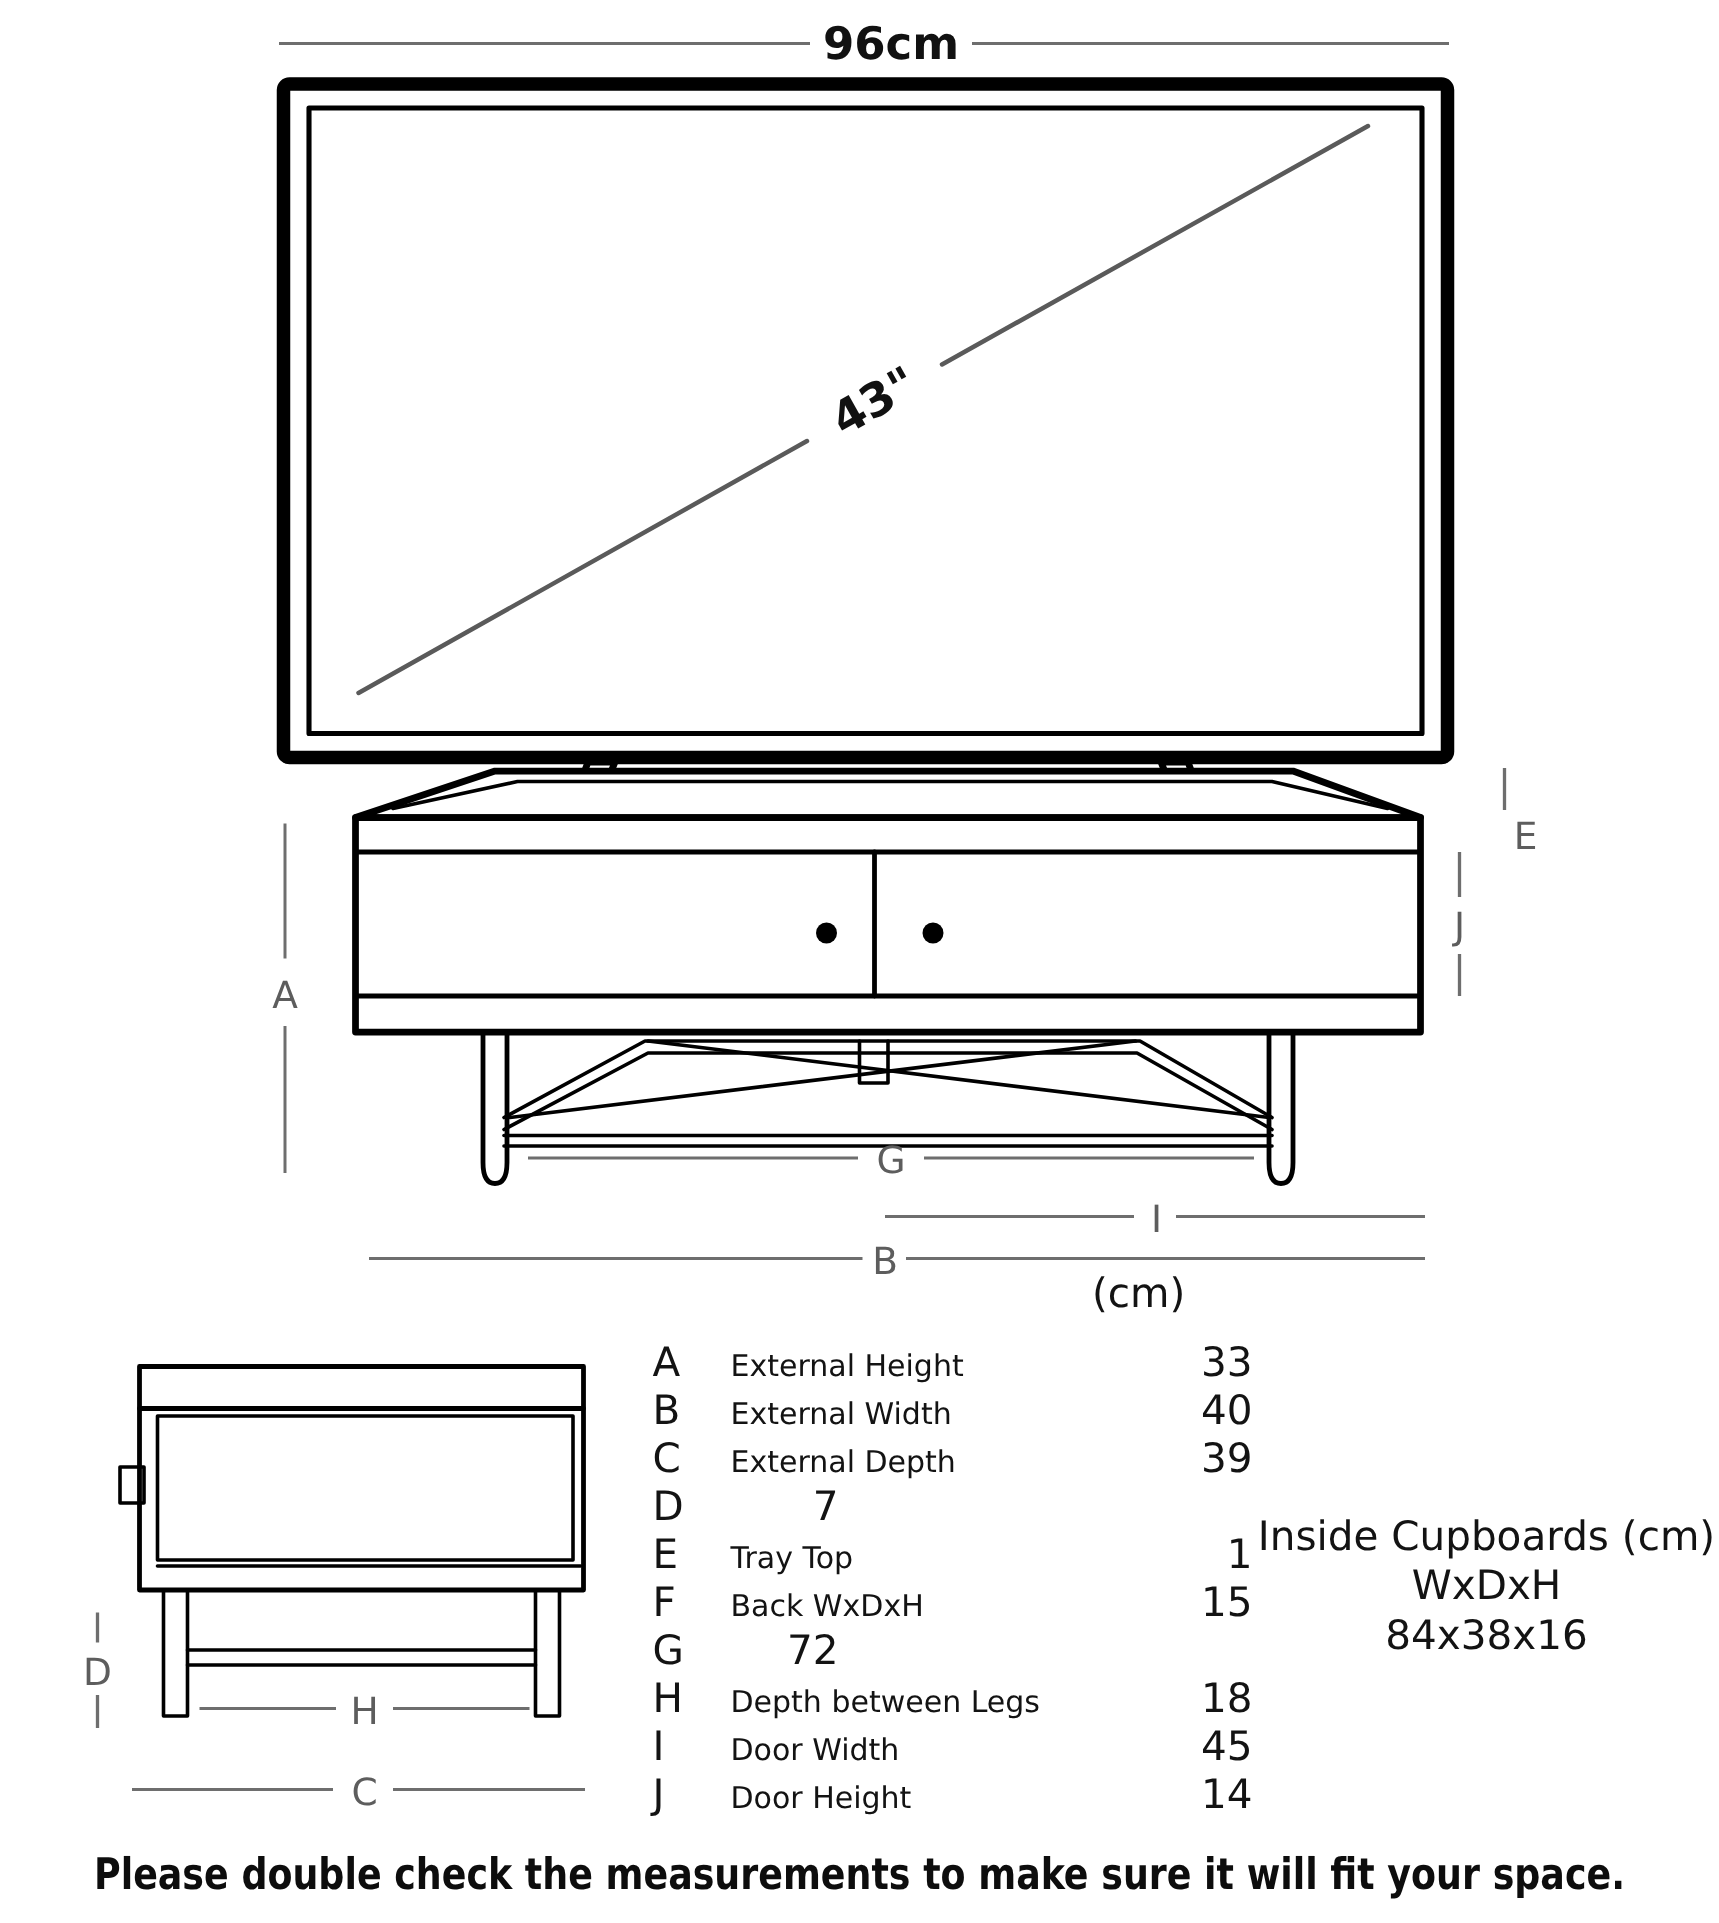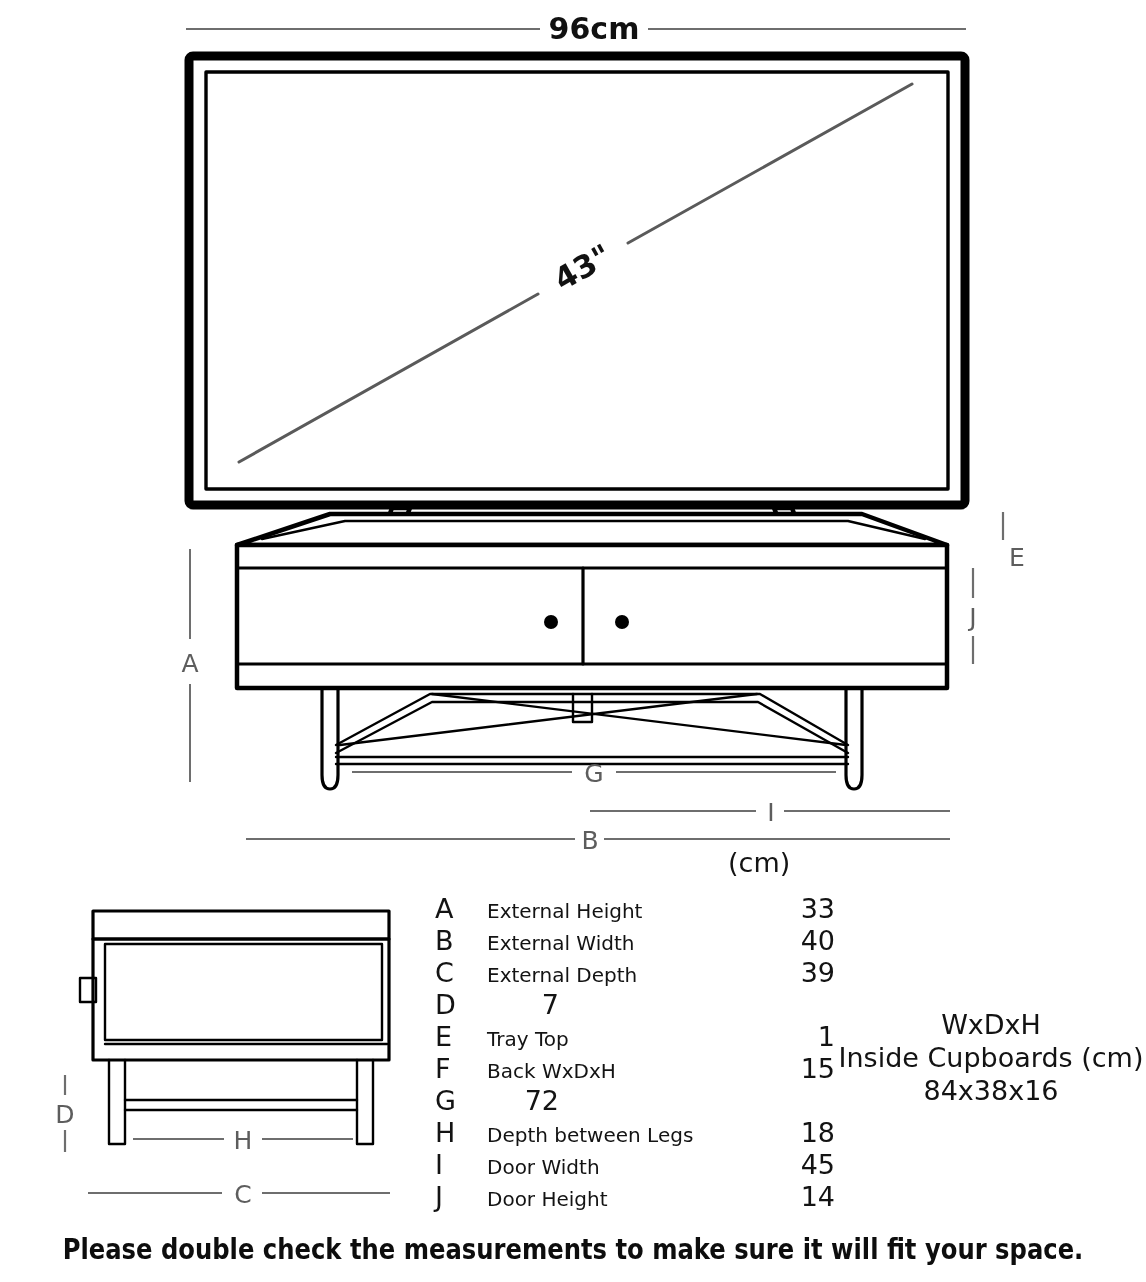--- a/index.html
+++ b/index.html
@@ -341,20 +341,20 @@
       <div class="value">45</div>
     </div>
     <div class="row">
       <div class="key">J</div>
       <div class="label">Door Height</div>
       <div class="value">14</div>
     </div>
   </div>
 
   <div id="inside-block">
+    <div>Inside Cupboards (cm)</div>
     <div>WxDxH</div>
-    <div>Inside Cupboards (cm)</div>
     <div>84x38x16</div>
   </div>
 
   <div id="footer-note">Please double check the measurements to make sure it will fit your space.</div>
 
 </div>
 
 </body></html>

